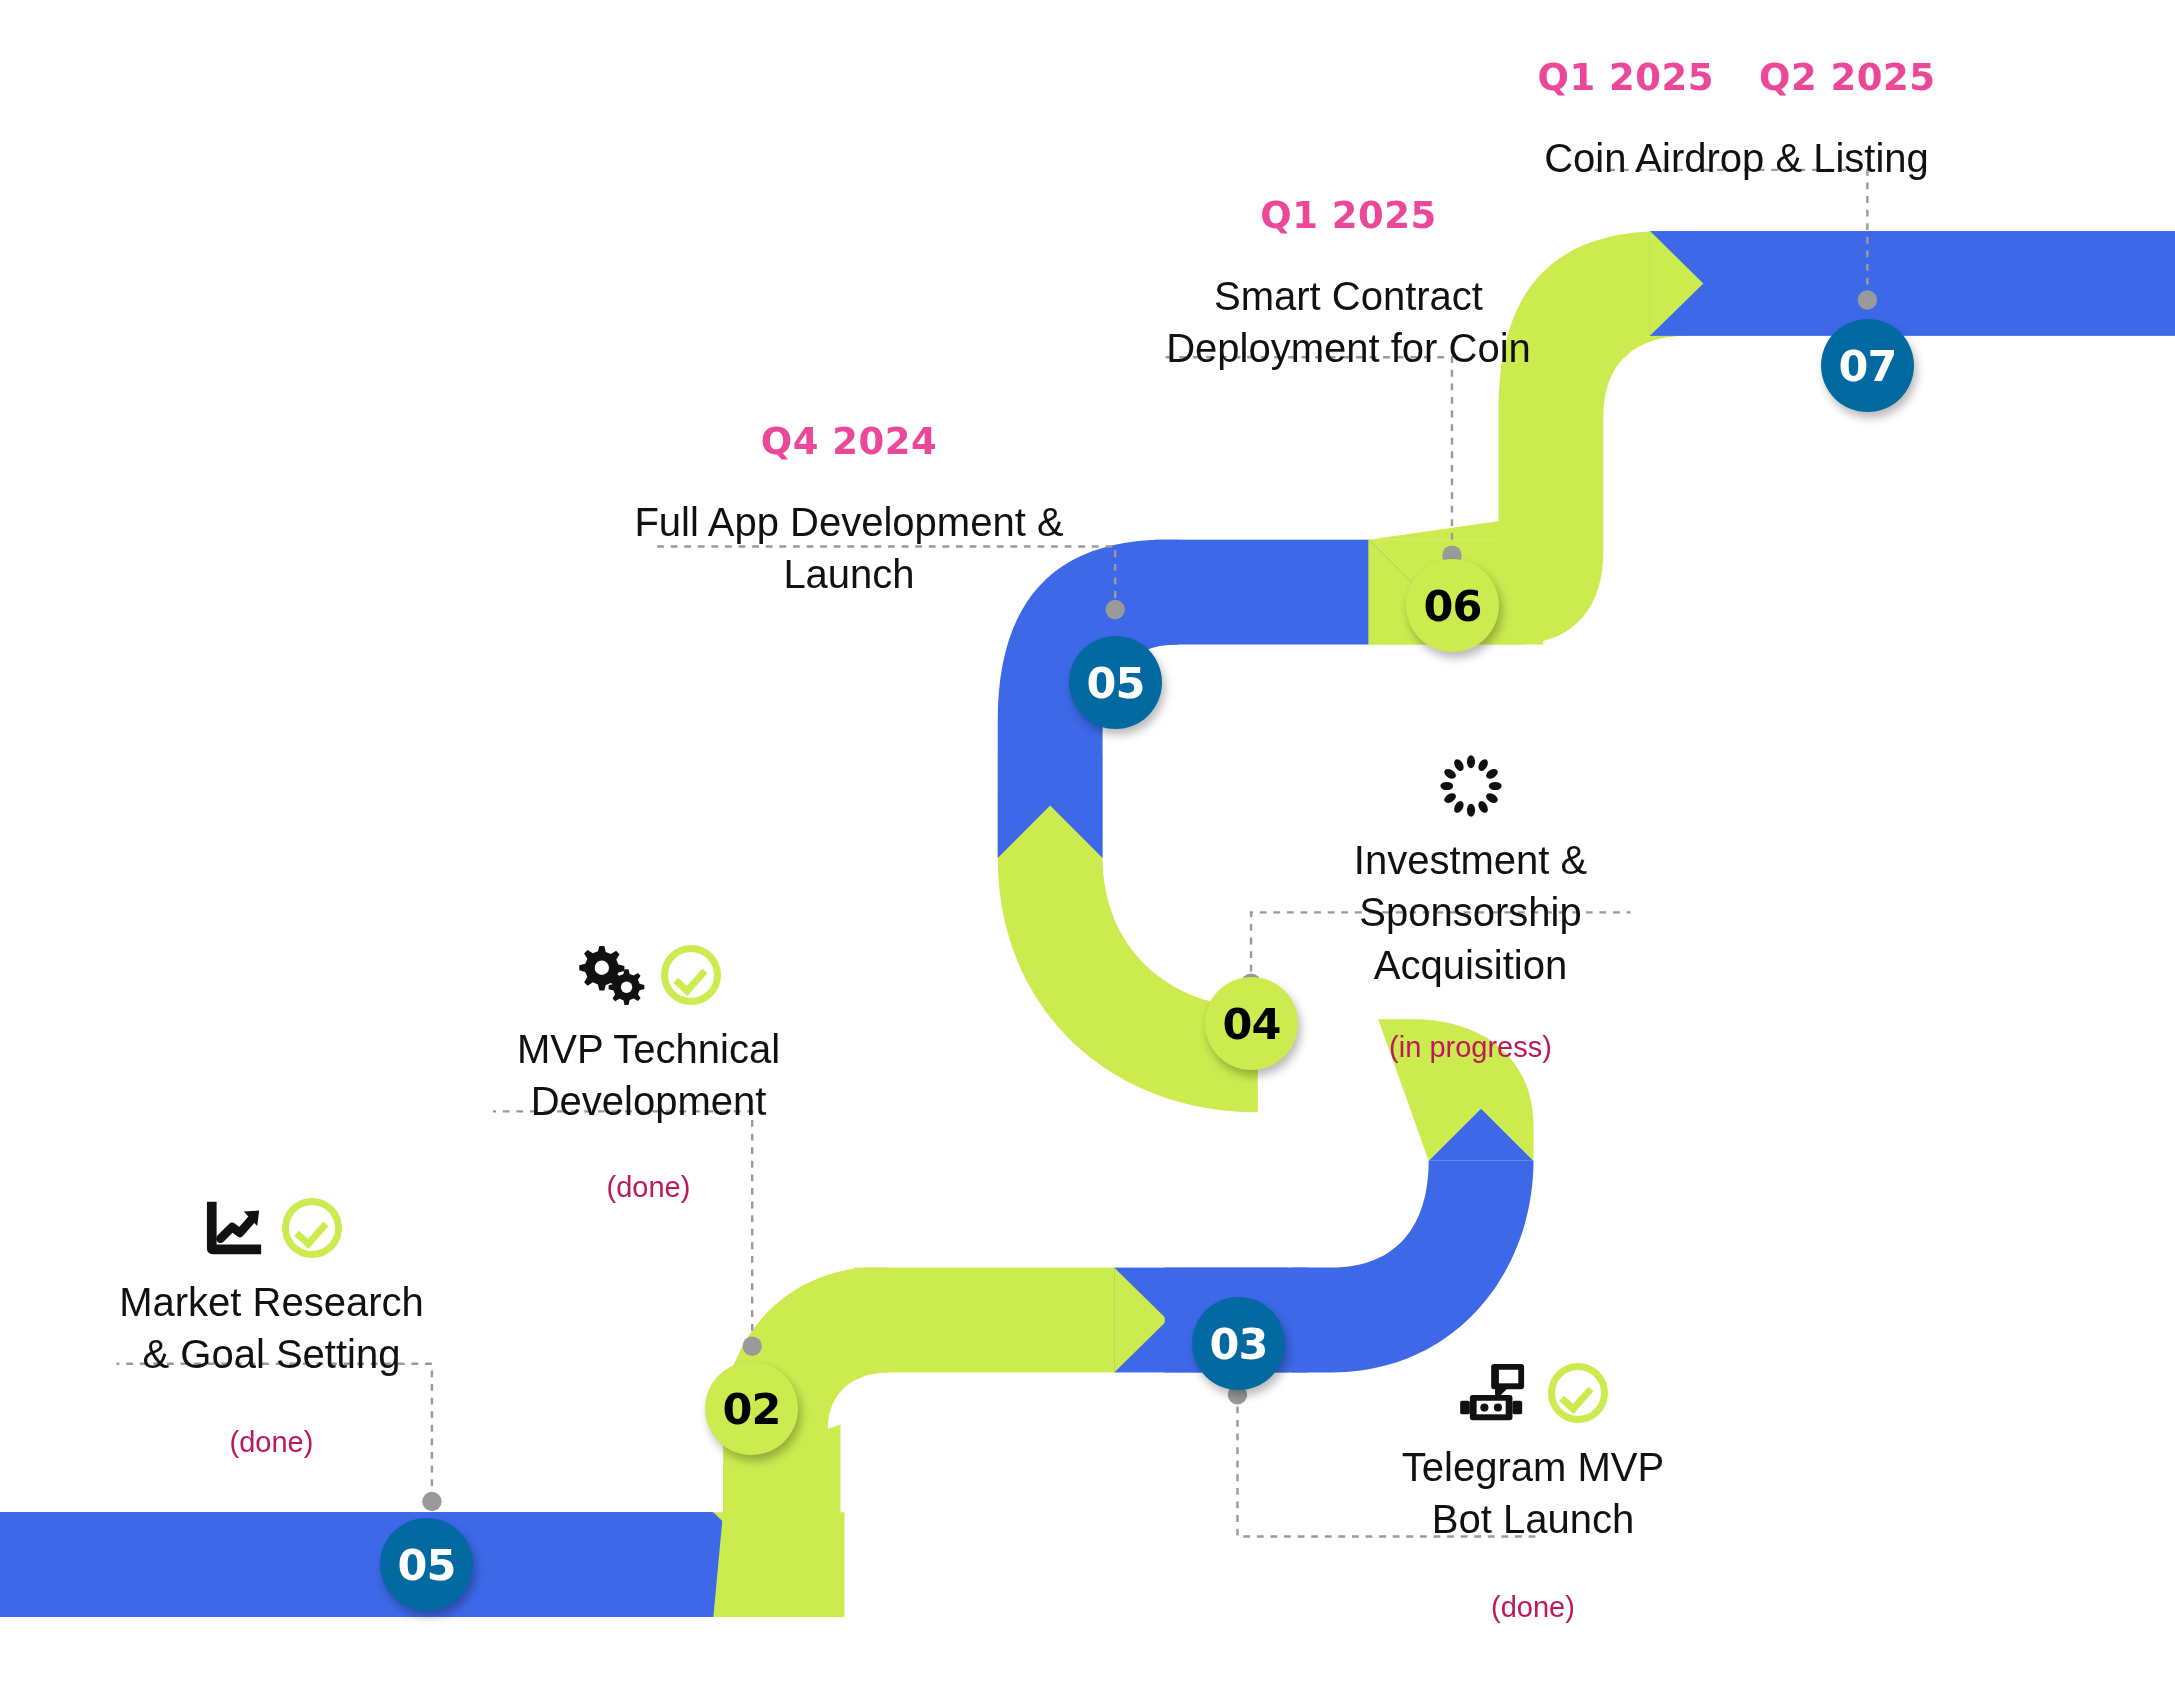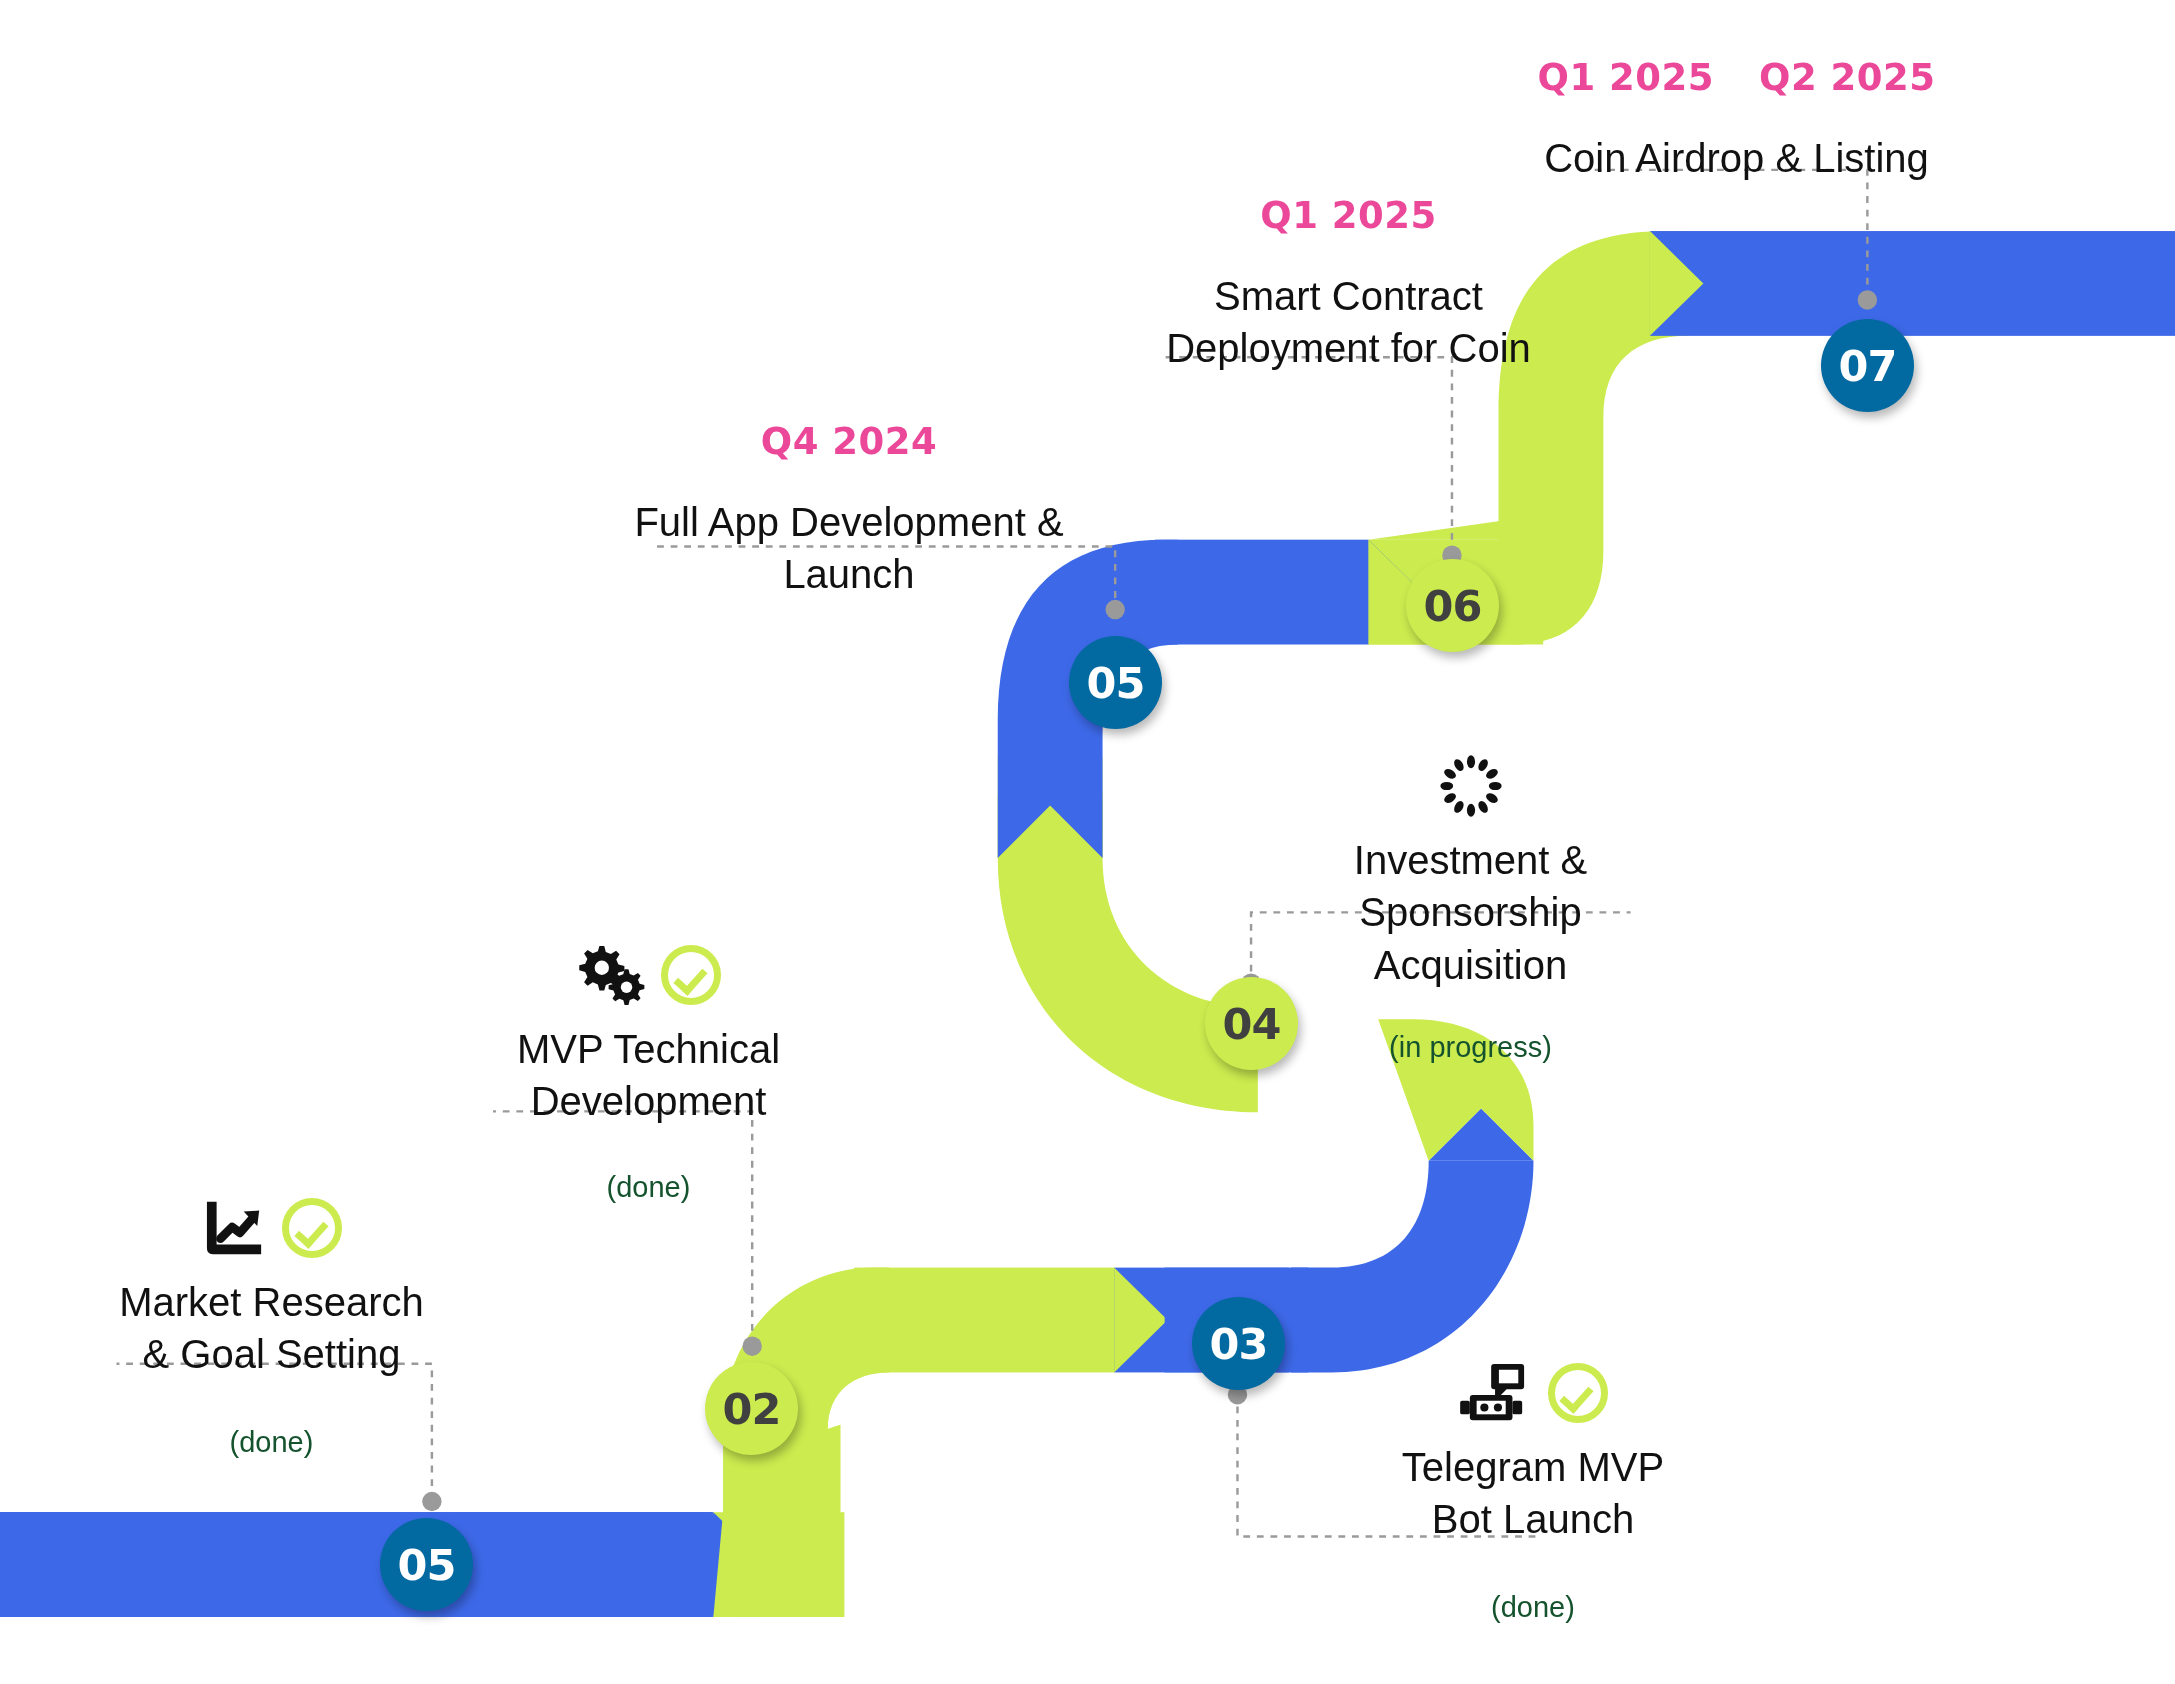--- a/index.html
+++ b/index.html
@@ -35,21 +35,21 @@
     align-items: center;
     justify-content: center;
     font-family: "DejaVu Sans", sans-serif;
     font-weight: 700;
     font-size: 43px;
     letter-spacing: -1px;
     box-shadow: 2.9px 5.8px 9.7px rgba(0,0,0,0.28);
     z-index: 6;
   }
   .node.blue  { background: #0369a1; color: #ffffff; }
-  .node.green { background: #CBEB4F; color: #404040; }
+  .node.green { background: #CBEB4F; color: #000000; }
 
   
   .label-block {
     position: absolute;
     text-align: center;
     z-index: 7;
   }
   .quarter {
     color: #ec4899;
     font-family: "DejaVu Sans", sans-serif;
@@ -66,21 +66,21 @@
   }
   .title {
     color: #111111;
     font-family: "Liberation Sans", sans-serif;
     font-size: 40px;
     line-height: 1.32;
     white-space: pre-line;
     font-weight: 400;
   }
   .status {
-    color: #14532d;
+    color: #be185d;
     font-family: "Liberation Sans", sans-serif;
     font-size: 29px;
     font-weight: 400;
     white-space: nowrap;
   }
   .icon-row {
     display: flex;
     align-items: center;
     justify-content: center;
     gap: 13.6px;

